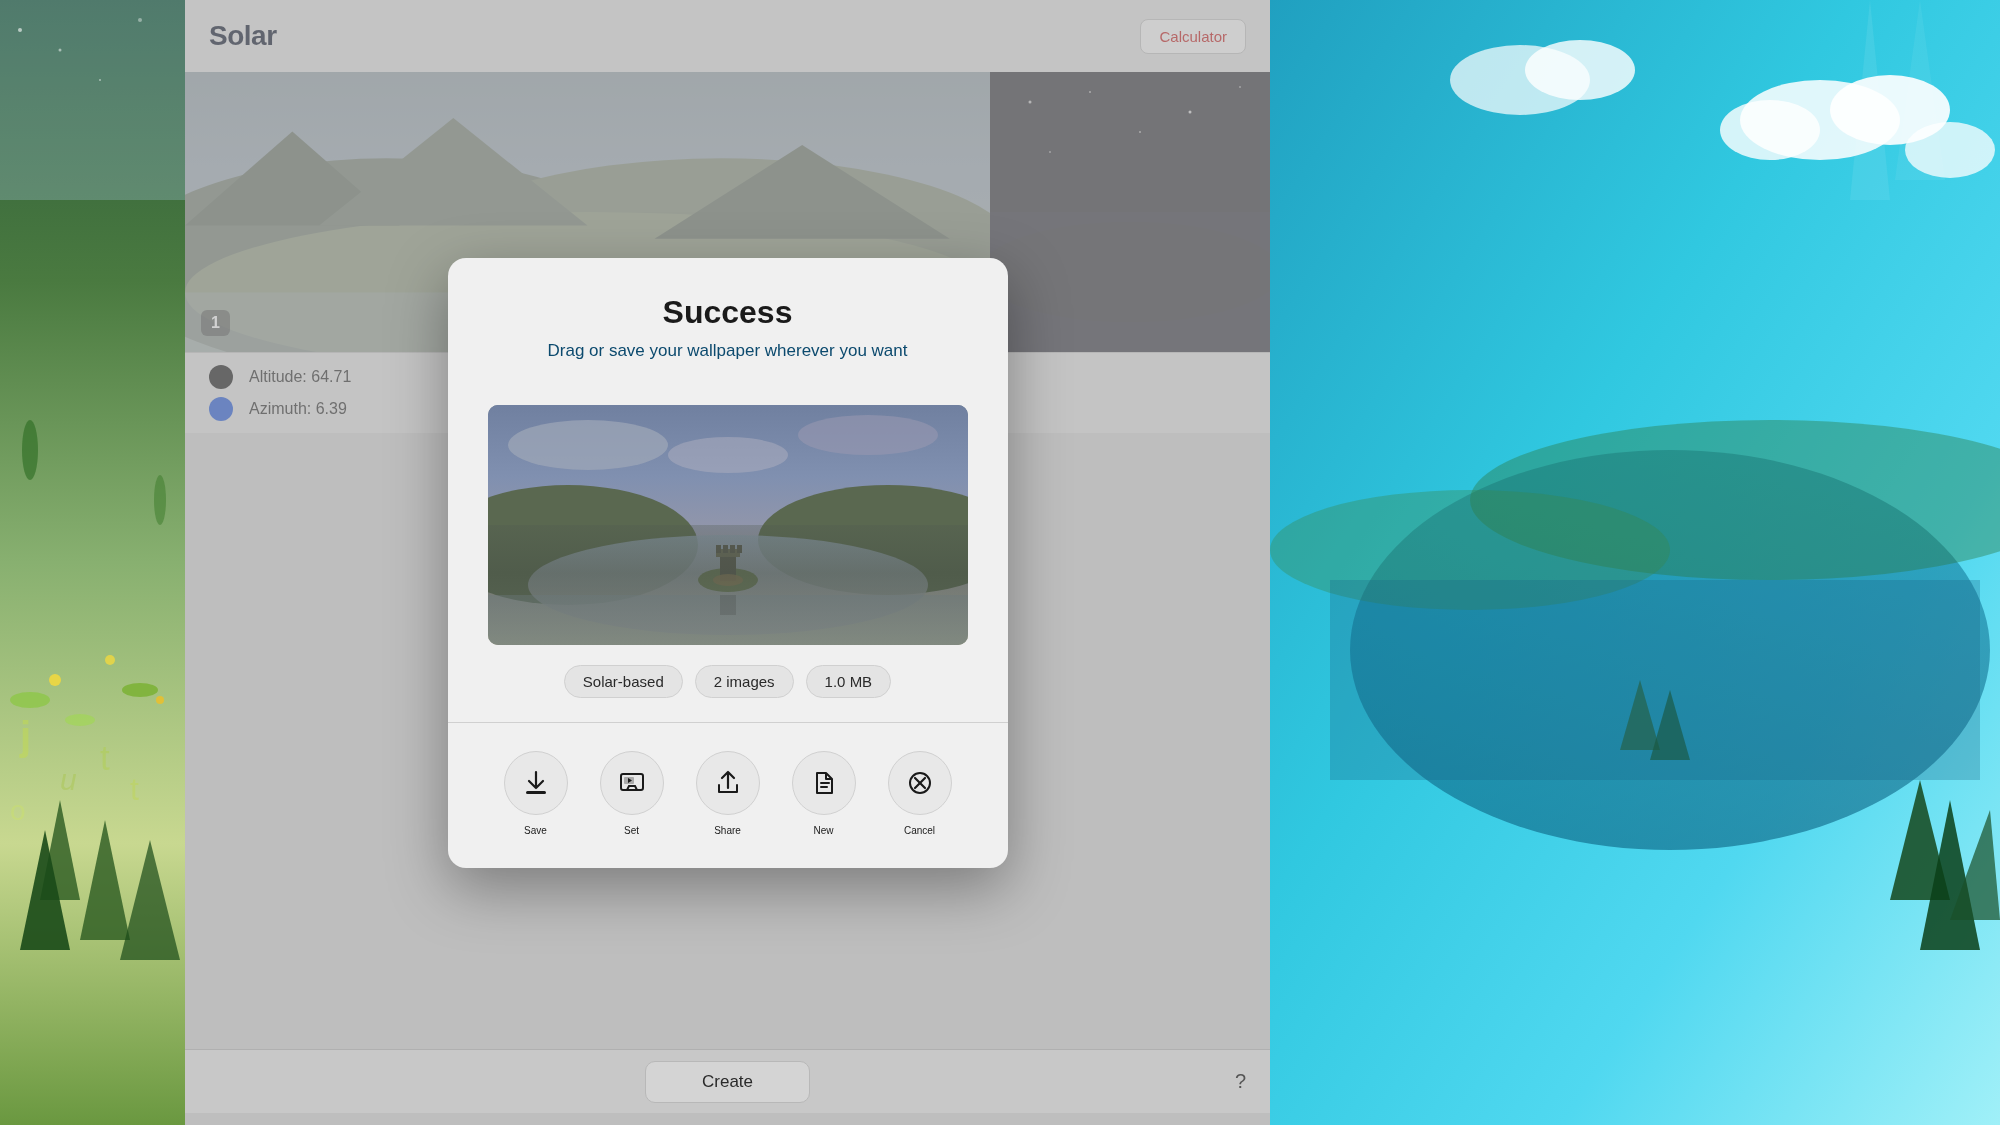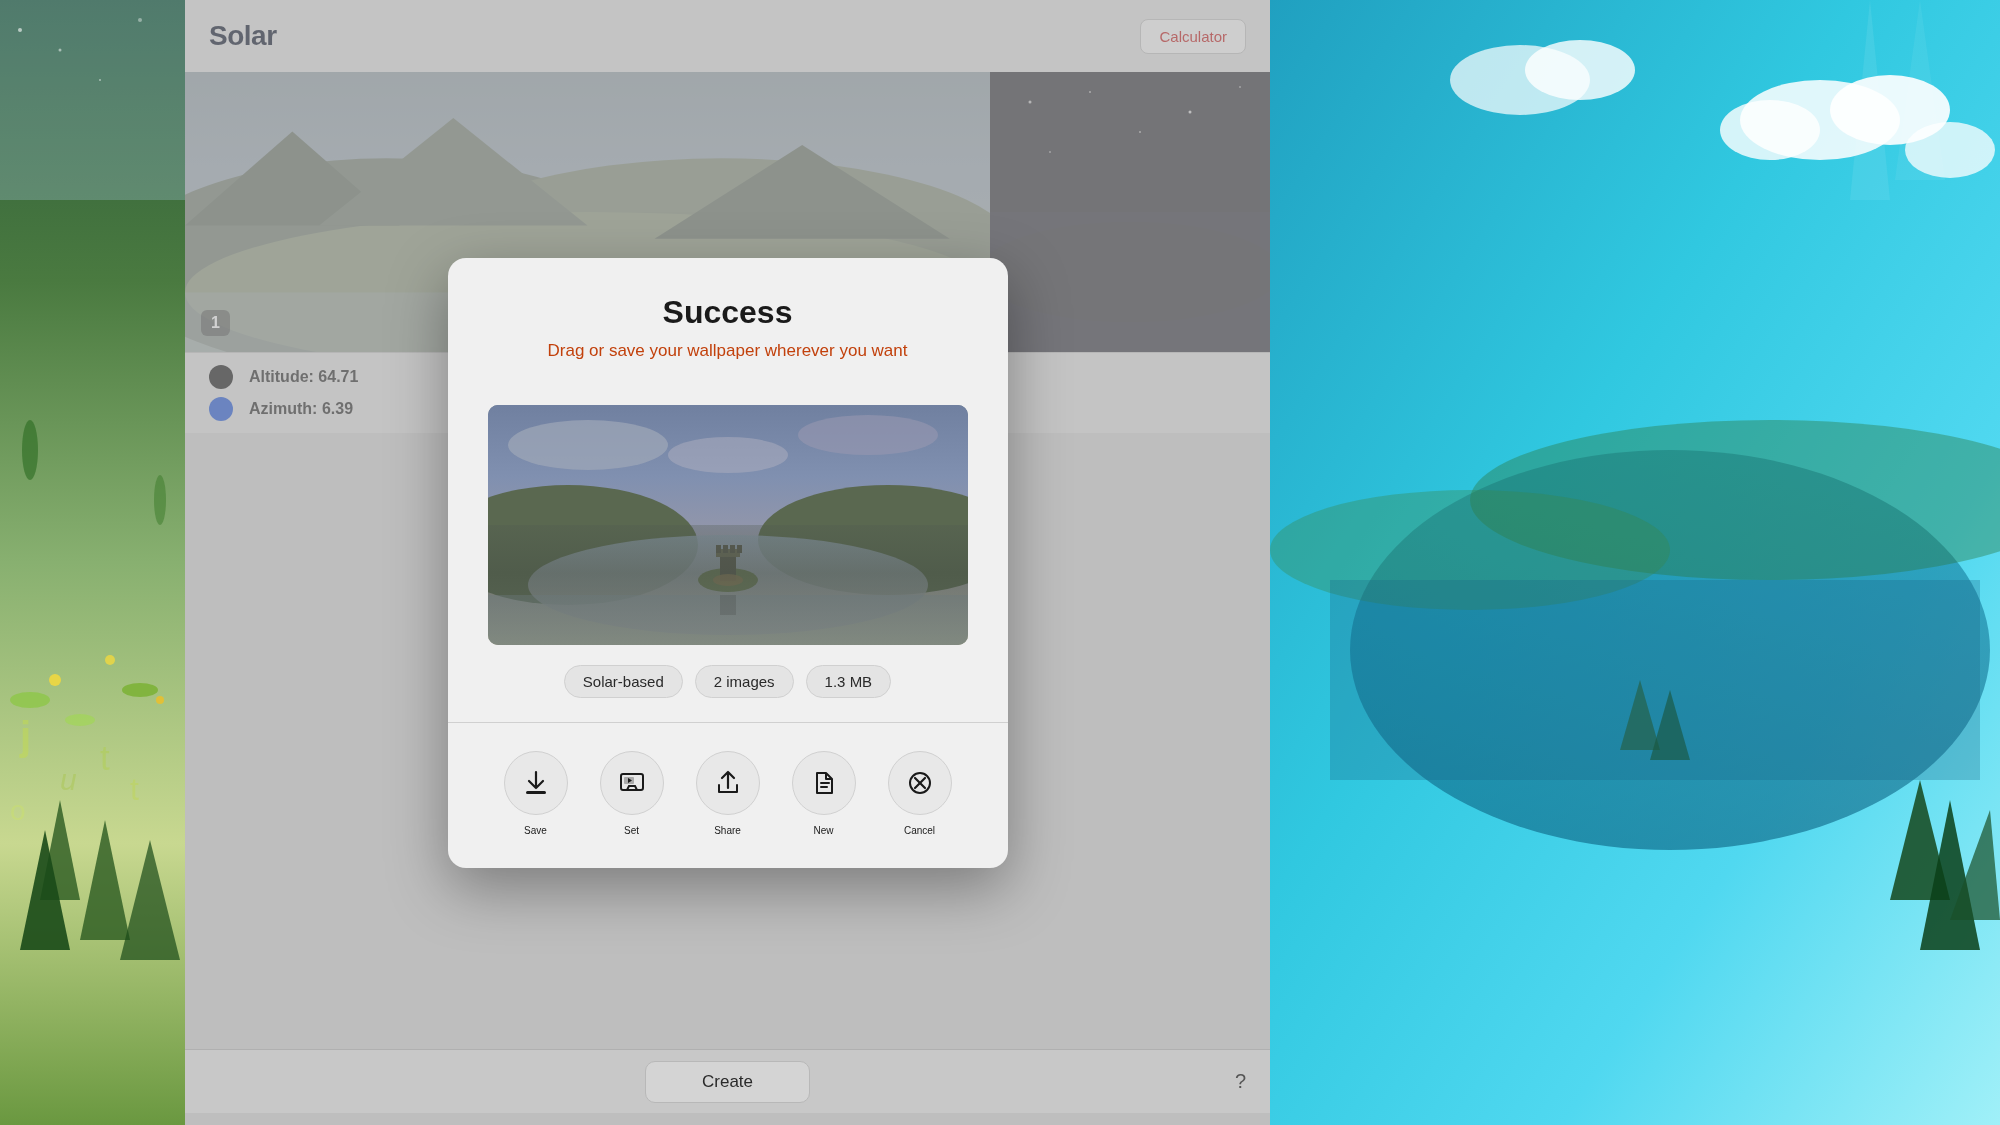--- a/index.html
+++ b/index.html
@@ -85,21 +85,20 @@
     }
 
     
     .data-panel {
       background: #d4d4d4;
       padding: 12px 24px;
       display: flex;
       flex-direction: column;
       gap: 8px;
       border-top: 1px solid #b8b8b8;
-      font-weight: bold;
     }
 
     .data-row {
       display: flex;
       align-items: center;
       gap: 16px;
     }
 
     .dot {
       width: 24px; height: 24px;
@@ -142,21 +141,21 @@
 
     .modal-title {
       font-size: 32px;
       font-weight: 700;
       color: #1a1a1a;
       margin-bottom: 10px;
     }
 
     .modal-subtitle {
       font-size: 17px;
-      color: #c2410c;
+      color: #0c4a6e;
     }
 
     .modal-image-container {
       margin: 16px 40px 20px;
       border-radius: 10px;
       overflow: hidden;
       height: 240px;
     }
 
     .modal-wallpaper {
@@ -503,21 +502,21 @@
 
             <ellipse cx="240" cy="175" rx="15" ry="6" fill="#8a7858" opacity="0.8"></ellipse>
           </svg>
           <div class="castle-area"></div>
         </div>
       </div>
 
       <div class="modal-tags">
         <span class="tag">Solar-based</span>
         <span class="tag">2 images</span>
-        <span class="tag">1.3 MB</span>
+        <span class="tag">1.0 MB</span>
       </div>
 
       <div class="modal-divider"></div>
 
       <div class="modal-actions">
 
         <button class="action-btn">
           <div class="action-icon">
             <svg viewBox="0 0 28 28" fill="none" xmlns="http://www.w3.org/2000/svg">
               <path d="M14 3v16M7 12l7 7 7-7" stroke="#1a1a1a" stroke-width="2.2" stroke-linecap="round" stroke-linejoin="round"></path>

